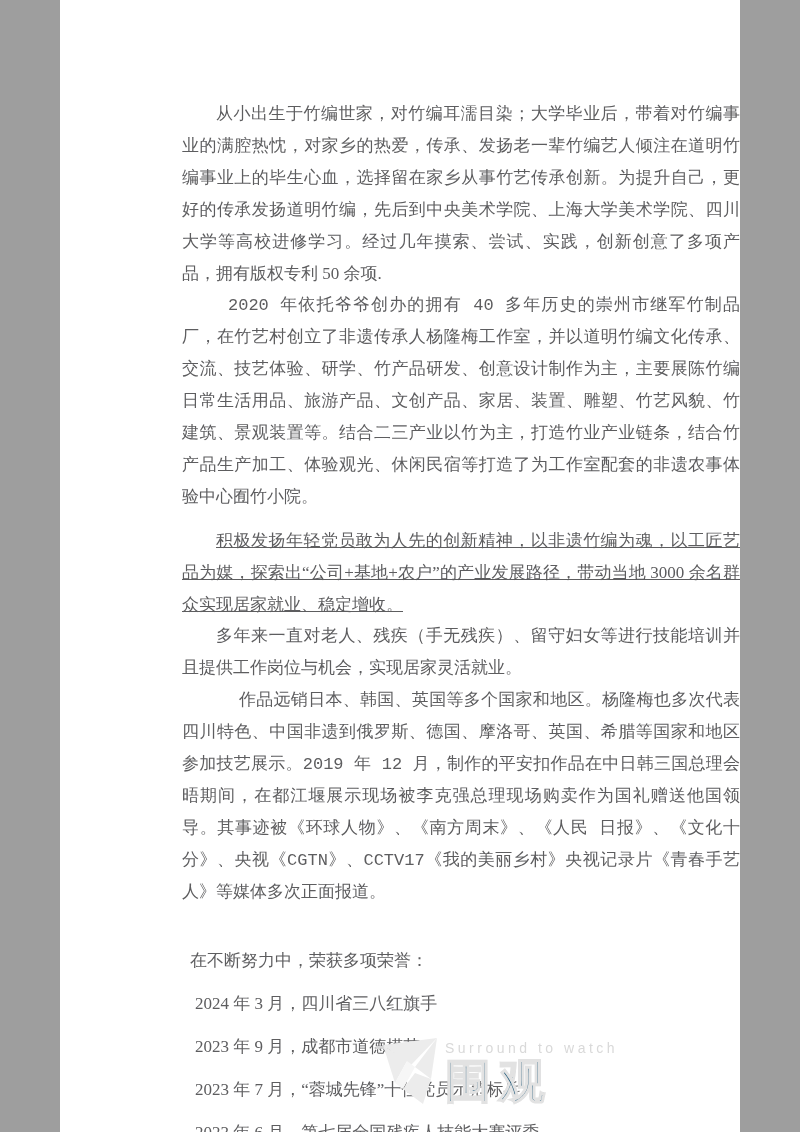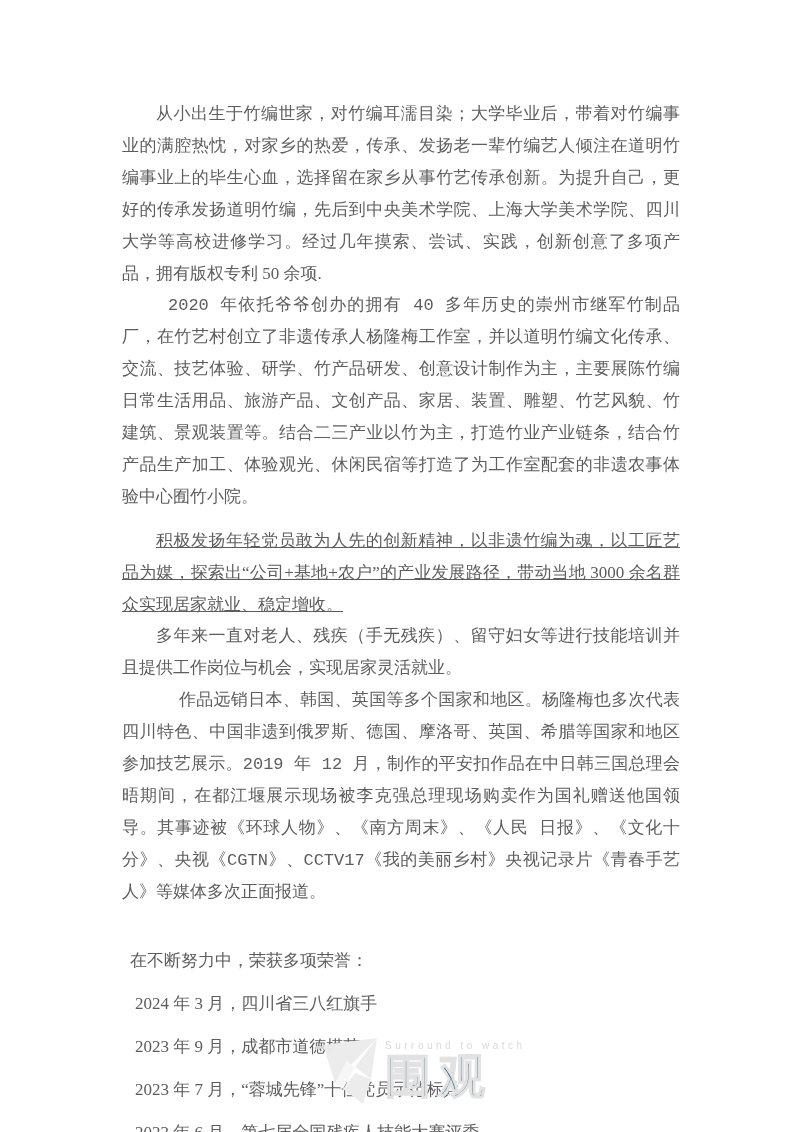--- a/index.html
+++ b/index.html
@@ -1,18 +1,18 @@
 <!DOCTYPE html>
 <html><head>
 <meta charset="utf-8">
 <style>
   html,body{margin:0;padding:0;background:#9e9e9e;}
   .page{
     position:relative;
-    width:800px;height:1132px;
+    width:680px;height:1132px;
     margin:0 auto;
     background:#ffffff;
     overflow:hidden;
     font-family:"Liberation Serif","DejaVu Serif",serif;
   }
   .content{
     position:absolute;
     left:122px;top:98px;width:558px;
     font-size:17px;line-height:32px;
     color:#5d5d5f;
@@ -32,21 +32,21 @@
   .watermark{
     position:absolute;
     left:322px;top:1038px;
     display:flex;align-items:flex-start;
     user-select:none;
   }
   .wm-logo{display:block;}
   .wm-text{margin-left:6px;}
   .wm-tagline{
     font-family:"Liberation Sans","DejaVu Sans",sans-serif;
-    font-size:10px;letter-spacing:3.5px;
+    font-size:14px;letter-spacing:3.5px;
     color:#d9d9d9;
     margin-top:2px;
     white-space:nowrap;
   }
   .wm-brand{
     font-family:"Liberation Sans","DejaVu Sans",sans-serif;
     font-size:46px;font-weight:bold;letter-spacing:8px;
     line-height:50px;
     color:#0c4a6e;
     -webkit-text-stroke:1.5px #e2e2e2;

